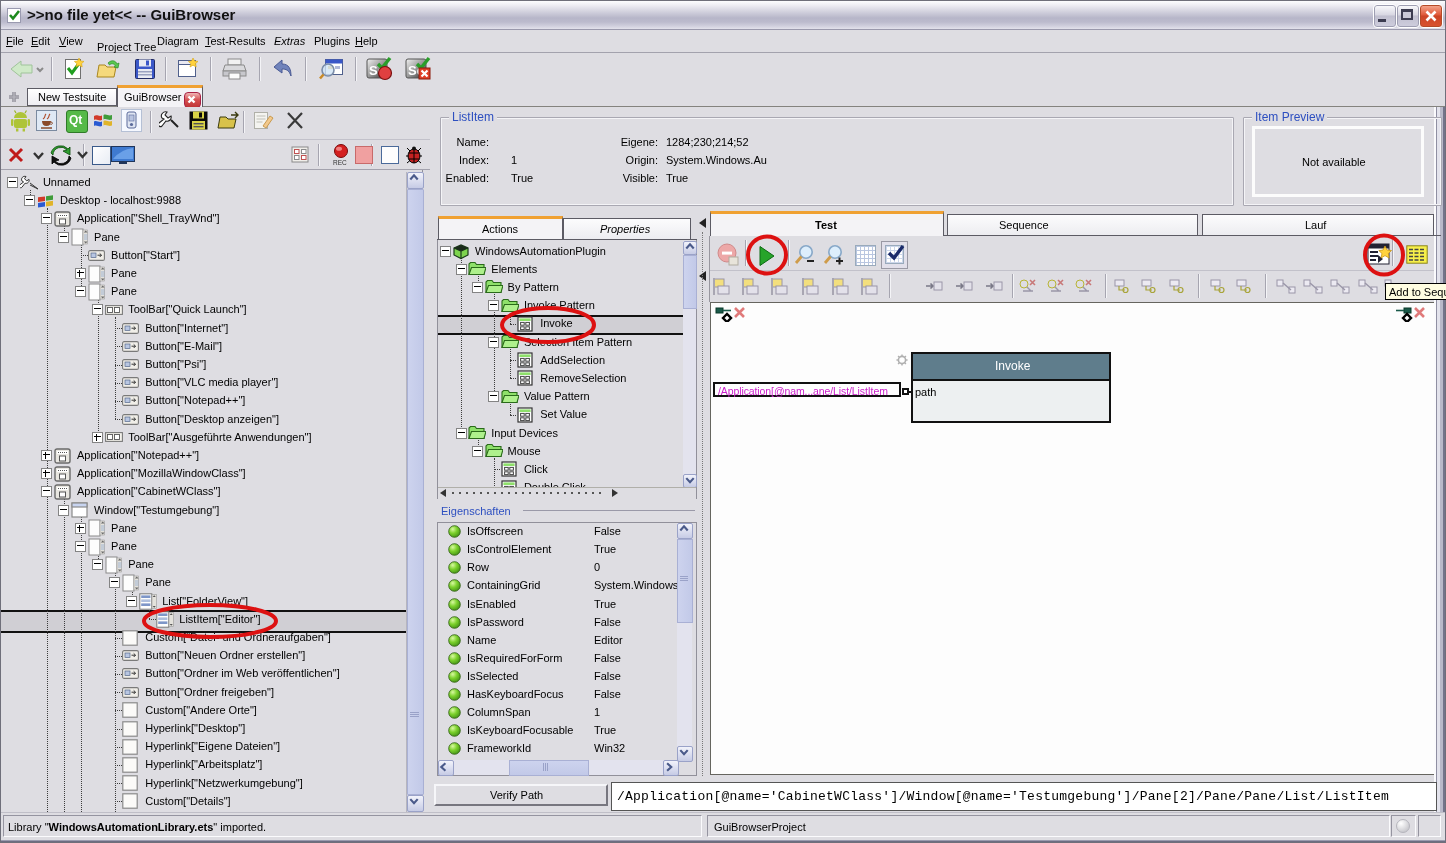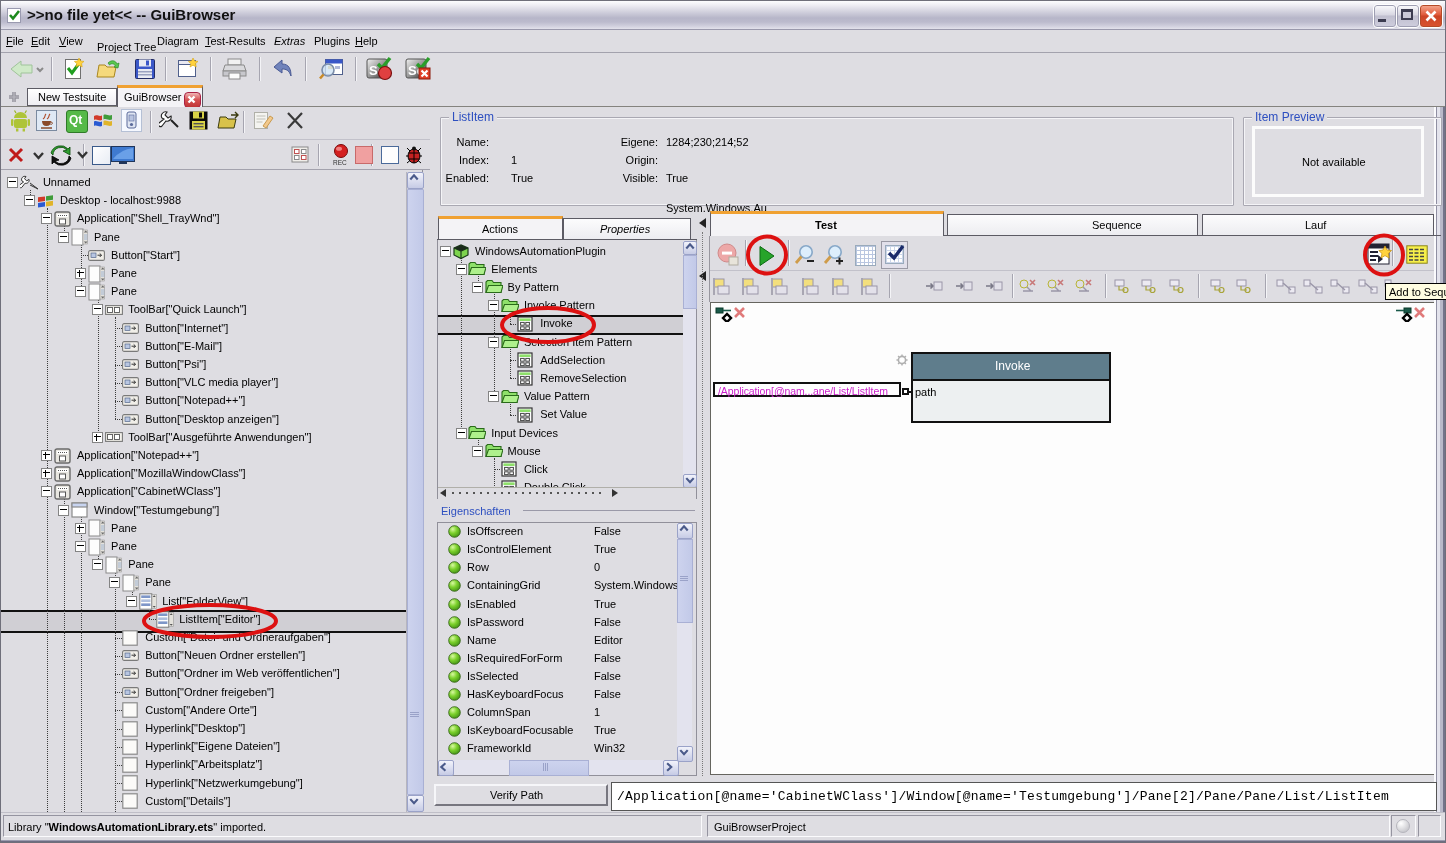--- a/index.html
+++ b/index.html
@@ -519,21 +519,21 @@
 <div class="a" style="left:449px;top:110px;background:#dedde2;padding:0 3px;font-size:12px;color:#2d4fc0;">ListItem</div>
 <div class="t" style="left:410px;top:135px;width:79px;text-align:right;">Name:</div>
 <div class="t" style="left:511px;top:135px;"></div>
 <div class="t" style="left:410px;top:153px;width:79px;text-align:right;">Index:</div>
 <div class="t" style="left:511px;top:153px;">1</div>
 <div class="t" style="left:410px;top:171px;width:79px;text-align:right;">Enabled:</div>
 <div class="t" style="left:511px;top:171px;">True</div>
 <div class="t" style="left:580px;top:135px;width:78px;text-align:right;">Eigene:</div>
 <div class="t" style="left:666px;top:135px;">1284;230;214;52</div>
 <div class="t" style="left:580px;top:153px;width:78px;text-align:right;">Origin:</div>
-<div class="t" style="left:666px;top:153px;margin-top:48px;">System.Windows.Au</div>
+<div class="t" style="left:666px;top:153px;">System.Windows.Au</div>
 <div class="t" style="left:580px;top:171px;width:78px;text-align:right;">Visible:</div>
 <div class="t" style="left:666px;top:171px;">True</div>
 <div class="a" style="left:1243px;top:117px;width:197px;height:87px;border:1px solid #a9a8b2;box-shadow:inset 0 0 0 1px #f4f4f7;border-radius:1px;"></div>
 <div class="a" style="left:1252px;top:110px;background:#dedde2;padding:0 3px;font-size:12px;color:#2d4fc0;">Item Preview</div>
 <div class="a" style="left:1252px;top:126px;width:172px;height:71px;border:3px solid #fcfcfc;box-sizing:border-box;"></div>
 <div class="t" style="left:1302px;top:155px;">Not available</div>
 <div class="a" style="left:438px;top:216px;width:125px;height:24px;background:#f4f3f6;border:1px solid #5c5b64;border-bottom:none;border-top:3px solid #f0a132;box-sizing:border-box;"></div>
 <div class="t" style="left:482px;top:222px;">Actions</div>
 <div class="a" style="left:563px;top:218px;width:128px;height:22px;background:linear-gradient(#fcfcfd,#ececf0);border:1px solid #5c5b64;border-bottom:none;box-sizing:border-box;"></div>
 <div class="t" style="left:600px;top:222px;font-style:italic;">Properties</div>
@@ -890,21 +890,21 @@
   </svg>
 <div class="a" style="left:509px;top:760px;width:78px;height:14px;background:linear-gradient(#cdd3ee,#c2c9e8);border:1px solid #a9b0d4;"></div>
 <div class="a" style="left:543px;top:763px;width:1px;height:8px;background:#9aa2c8;box-shadow:2px 0 0 #9aa2c8,4px 0 0 #9aa2c8;"></div>
 <div class="a raise" style="left:434px;top:784px;width:174px;height:22px;background:#dedde2;border-width:2px;box-sizing:border-box;"></div>
 <div class="t" style="left:490px;top:788px;">Verify Path</div>
 <div class="a" style="left:611px;top:782px;width:826px;height:29px;background:#fff;border:1px solid #555;box-sizing:border-box;"></div>
 <div class="t" style="left:617px;top:789px;font-family:'Liberation Mono',monospace;font-size:13px;letter-spacing:0.24px;">/Application[@name='CabinetWClass']/Window[@name='Testumgebung']/Pane[2]/Pane/Pane/List/ListItem</div>
 <div class="a" style="left:710px;top:211px;width:234px;height:25px;background:#f4f3f6;border:1px solid #5c5b64;border-bottom:none;border-top:3px solid #f0a132;box-sizing:border-box;"></div>
 <div class="t" style="left:815px;top:218px;font-weight:bold;">Test</div>
 <div class="a" style="left:947px;top:214px;width:251px;height:22px;background:linear-gradient(#fcfcfd,#ececf0);border:1px solid #5c5b64;border-bottom:none;box-sizing:border-box;"></div>
-<div class="t" style="left:1092px;top:218px;">Sequence</div>
+<div class="t" style="left:999px;top:218px;">Sequence</div>
 <div class="a" style="left:1202px;top:214px;width:232px;height:22px;background:linear-gradient(#fcfcfd,#ececf0);border:1px solid #5c5b64;border-bottom:none;box-sizing:border-box;"></div>
 <div class="t" style="left:1305px;top:218px;">Lauf</div>
 <div class="a" style="left:944px;top:235px;width:497px;height:1px;background:#5c5b64;"></div>
 <div class="a" style="left:709px;top:236px;width:1px;height:66px;background:#98979f;"></div>
 <div class="a" style="left:710px;top:236px;width:724px;height:34px;background:#dedde2;border-bottom:1px solid #c2c1ca;"></div>
 <div class="sep" style="left:745px;top:240px;height:26px;"></div>
 <div class="sep" style="left:788px;top:240px;height:26px;"></div>
 <svg class="a" style="left:716px;top:243px" width="26" height="26" viewBox="0 0 26 26">
     <circle cx="11" cy="10" r="9" fill="#eda8a8" stroke="#d08a8a"></circle>
     <rect x="6" y="8.6" width="10" height="3" fill="#fff"></rect>

